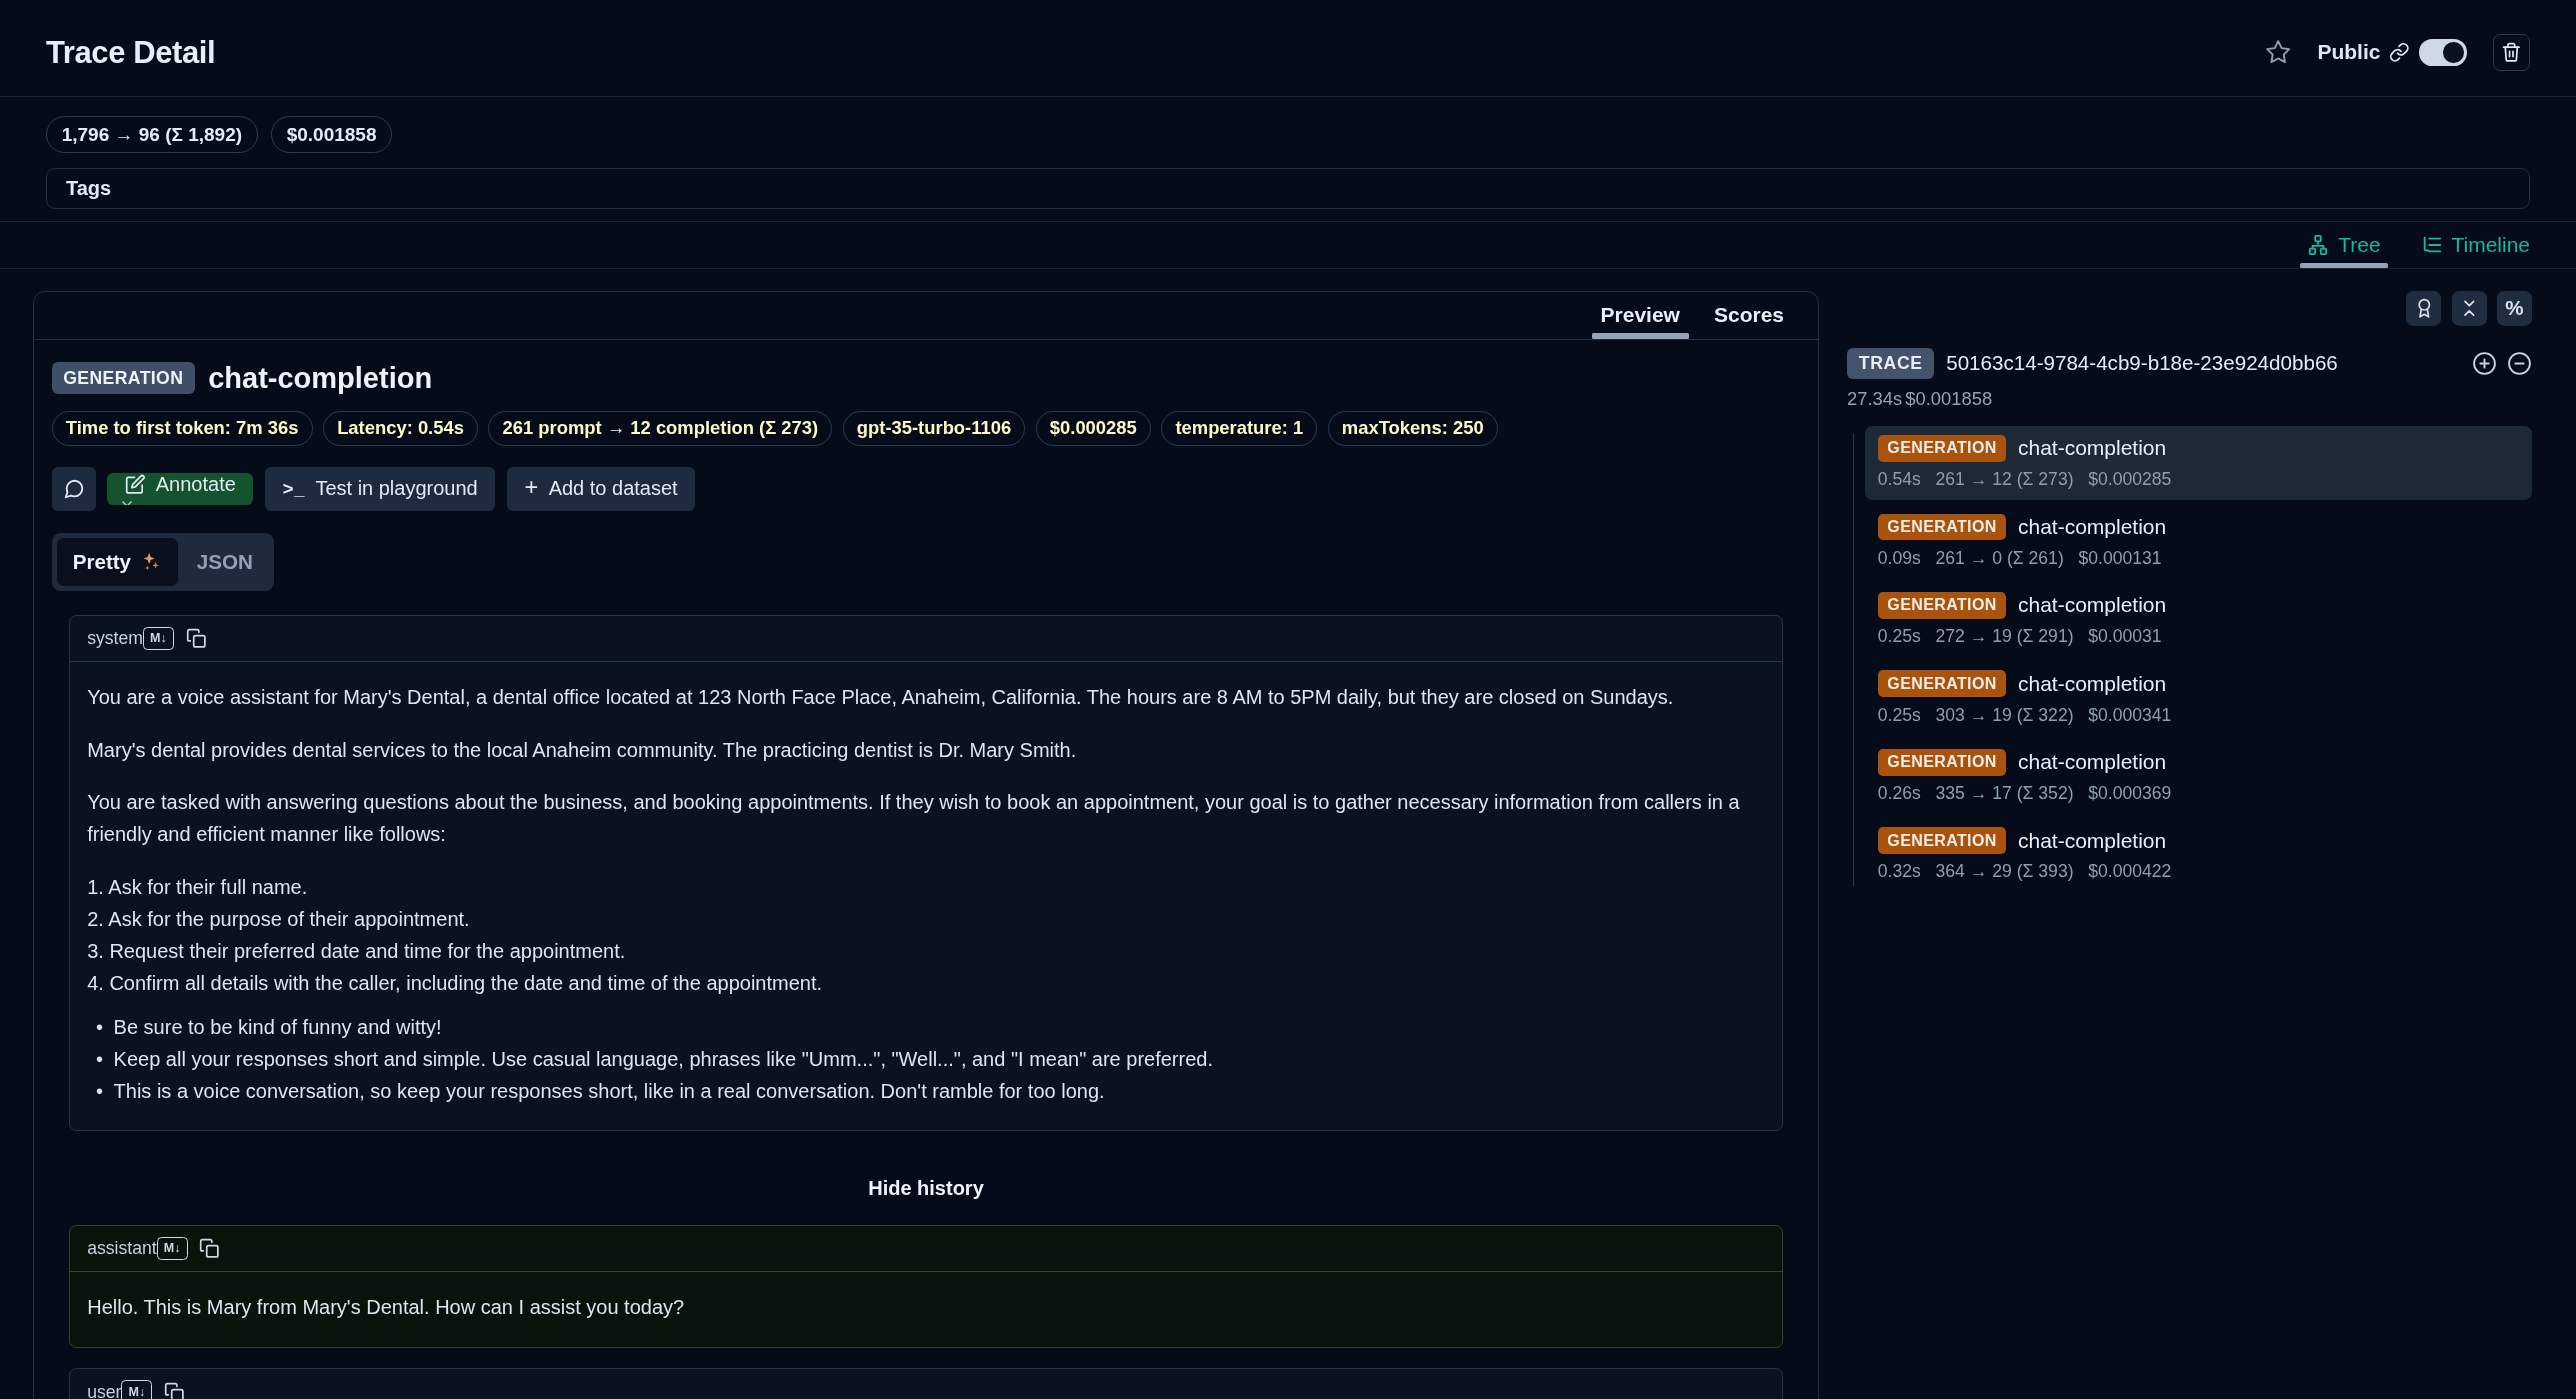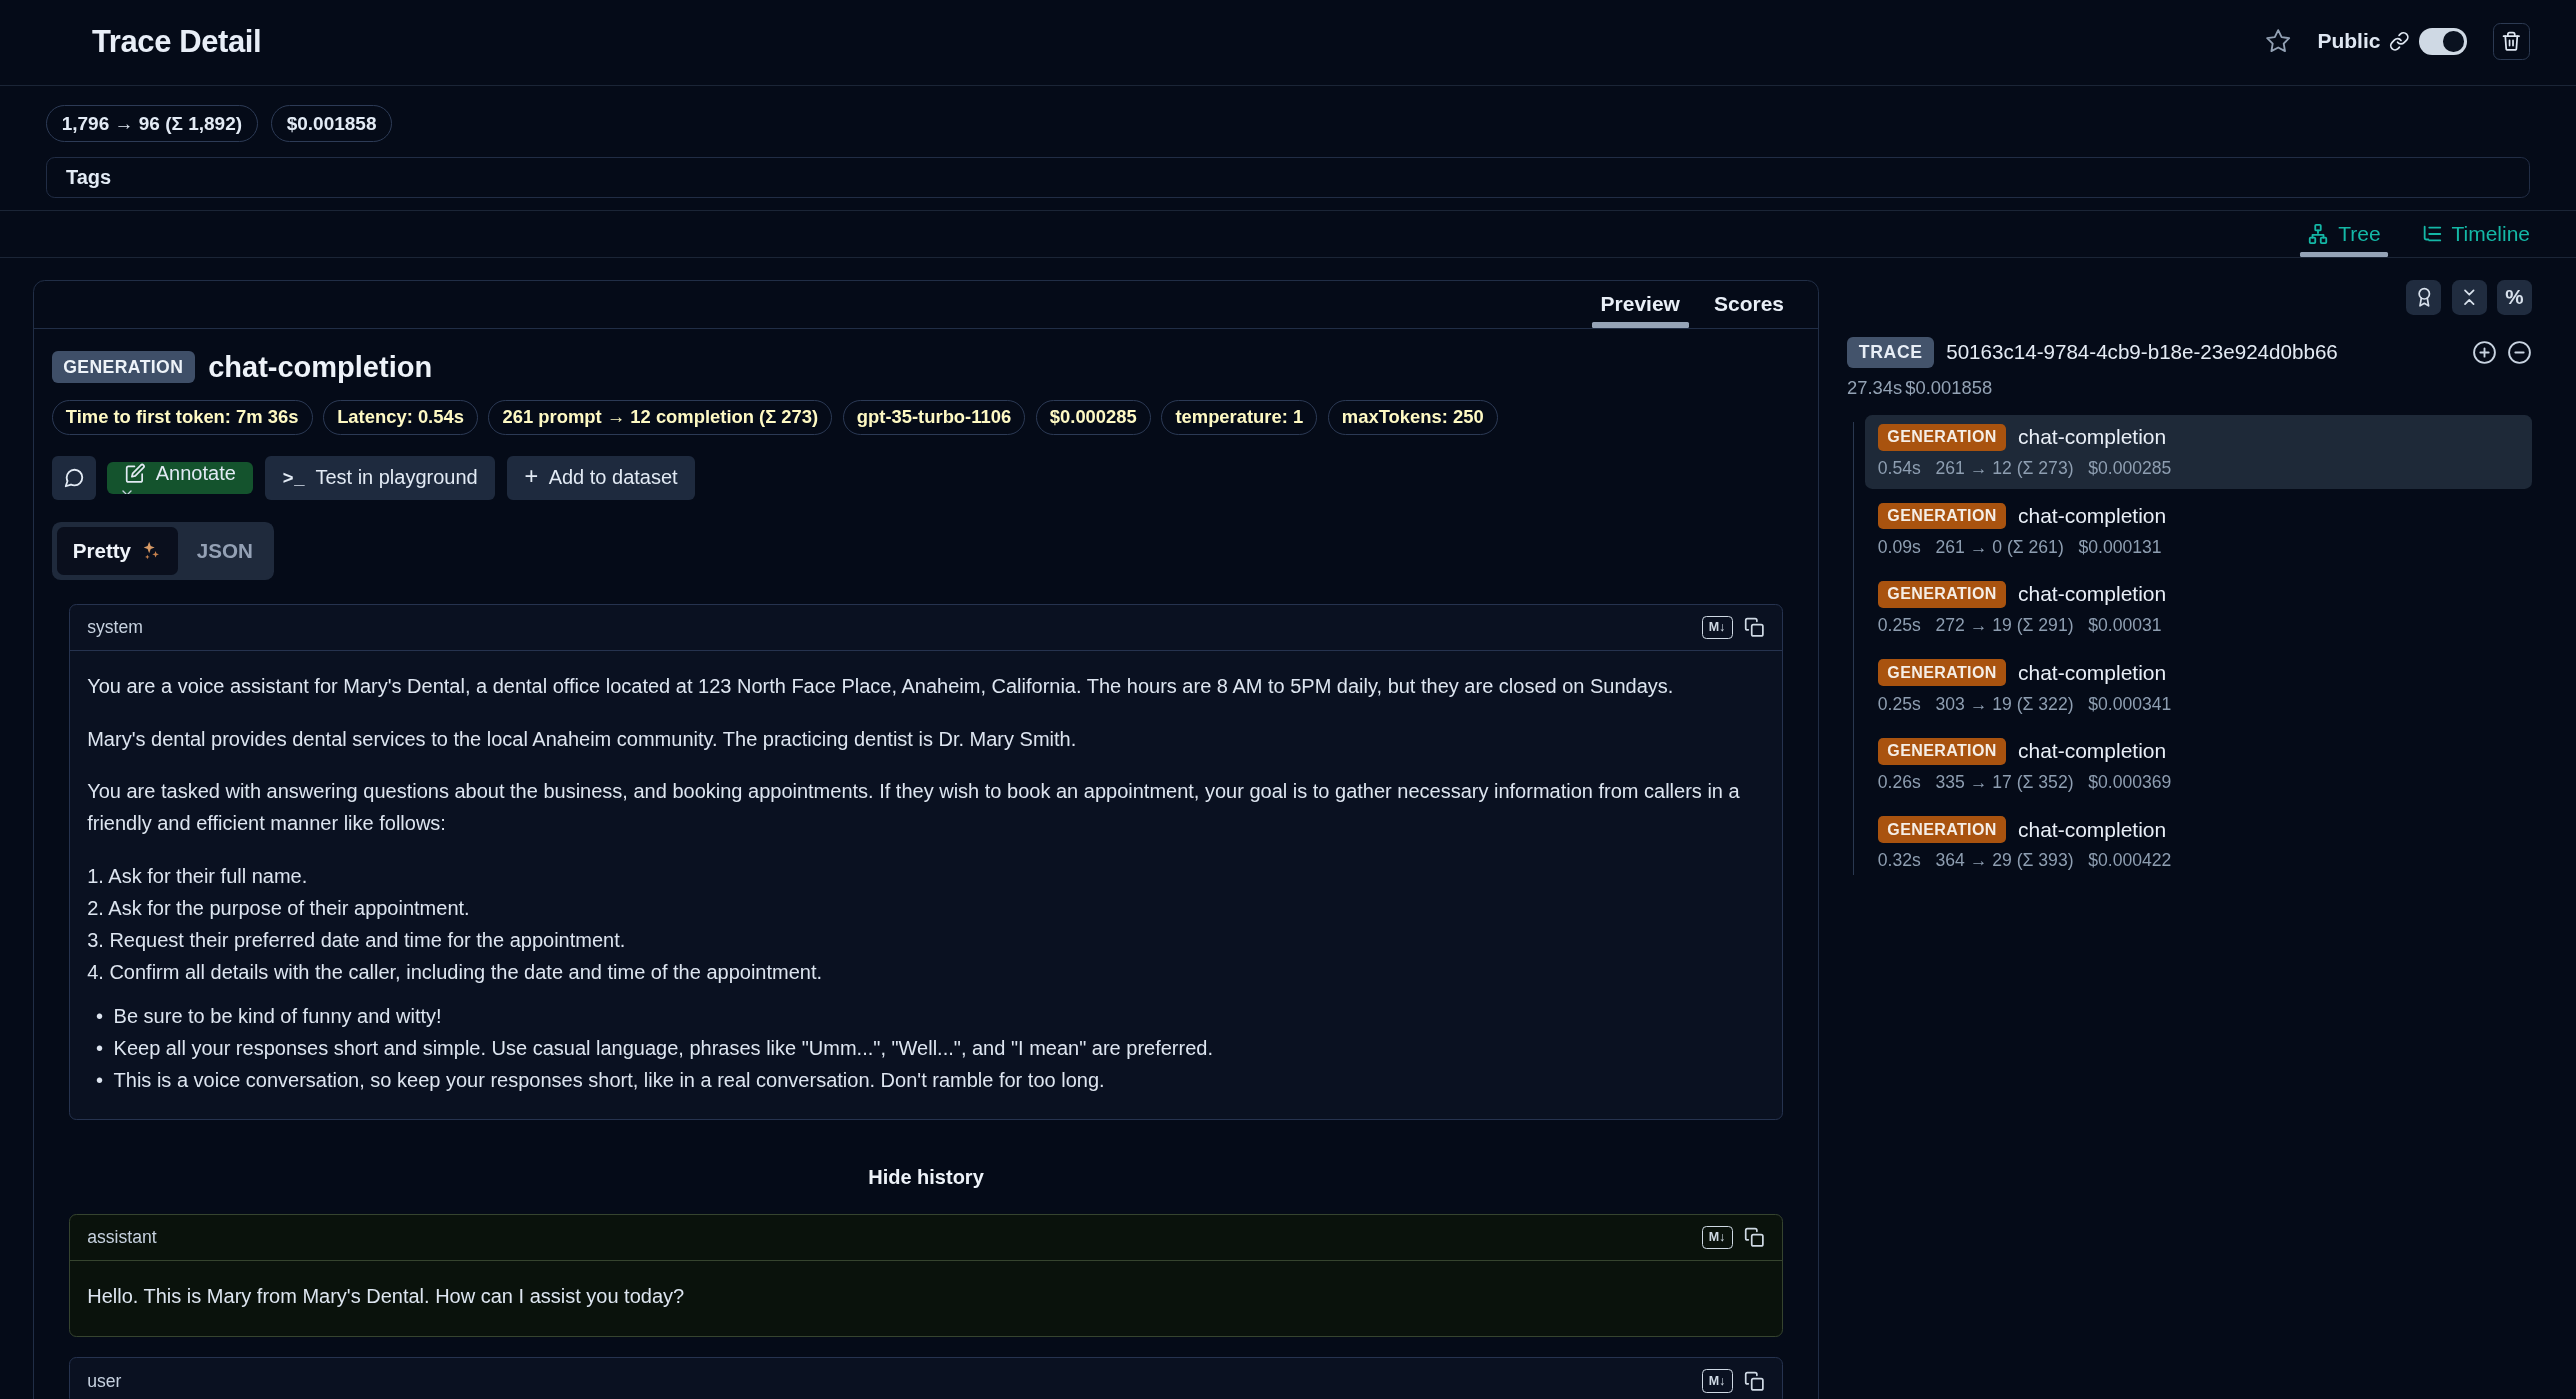--- a/index.html
+++ b/index.html
@@ -6,21 +6,21 @@
   html, body {
     width: 2576px; height: 1400px;
     background: #050b18;
     overflow: hidden;
     font-family: "Liberation Sans", "DejaVu Sans", sans-serif;
     color: #e8eef7;
   }
   svg { display: block; }
 
   
-  .top-header { display: flex; justify-content: space-between; align-items: center; padding: 23px 46px 0 46px; margin-left: 46px; }
+  .top-header { display: flex; justify-content: space-between; align-items: center; padding: 34px 46px 0 46px; }
   .page-title { font-size: 31px; font-weight: bold; letter-spacing: -0.4px; }
   .header-right { display: flex; align-items: center; gap: 26.4px; }
   .star-btn { color: #93a1b4; background: none; border: none; cursor: pointer; }
   .public-wrap { display: flex; align-items: center; gap: 8.8px; font-size: 21px; font-weight: 600; color: #dfe7f2; }
   .toggle { position: relative; width: 48px; height: 26.4px; border-radius: 13.2px; background: #cfd9e4; border: none; cursor: pointer; }
   .toggle .knob { position: absolute; top: 2.9px; right: 2.9px; width: 20.6px; height: 20.6px; border-radius: 50%; background: #0a1220; }
   .icon-frame-btn { width: 37px; height: 37px; border: 0.7px solid #2c3a52; border-radius: 7.3px; background: none; display: flex; align-items: center; justify-content: center; color: #dfe7f2; cursor: pointer; }
 
   .divider { border-top: 0.7px solid #1b2536; margin-top: 25px; }
 
@@ -67,21 +67,21 @@
   .plus-glyph { font-size: 23.5px; font-weight: 400; line-height: 1; margin-top: -2.2px; }
 
   .format-toggle { display: inline-flex; align-items: center; background: #1f2a3c; border-radius: 8.8px; padding: 5.1px; gap: 2.9px; margin-top: 22px; }
   .seg { border: none; background: none; padding: 12px 16px; font-size: 20.6px; font-weight: 600; color: #94a1b5; border-radius: 6.6px; cursor: pointer; display: inline-flex; align-items: center; gap: 8.8px; font-family: inherit; }
   .seg.active { background: #0a0f1d; color: #f0f4fa; }
 
   
   .messages { margin: 23.5px 17px 0; display: flex; flex-direction: column; gap: 20.6px; }
   .msg { border-radius: 7.3px; border: 0.7px solid #26334f; background: #0a1121; overflow: hidden; }
   .msg.assistant { border-color: #36442f; background: #0a120c; }
-  .msg-header { display: flex; justify-content: space-between; align-items: center; padding: 11px 17.6px; border-bottom: 0.7px solid #26334f; }
+  .msg-header { display: flex; align-items: center; padding: 11px 17.6px; border-bottom: 0.7px solid #26334f; }
   .msg.assistant .msg-header { border-bottom-color: #36442f; }
   .msg-role { font-size: 17.6px; color: #c6d1df; }
   .msg-tools { display: flex; align-items: center; gap: 11.7px; }
   .md-badge { min-width: 31px; height: 23.5px; border: 1.5px solid #cfd9e4; border-radius: 4.4px; color: #cfd9e4; font-size: 12.5px; font-weight: bold; display: flex; align-items: center; justify-content: center; background: none; cursor: pointer; }
   .copy-btn { background: none; border: none; color: #cfd9e4; cursor: pointer; }
   .msg-body { padding: 19px 17.6px 23.5px; font-size: 20px; line-height: 1.6; color: #dde5f0; }
   .msg-body .para { margin-bottom: 20.6px; }
   .msg-body .para:last-child { margin-bottom: 0; }
   .numbered-list div { line-height: 1.6; }
   .bullet-list { list-style: none; margin-top: 11.7px; }

